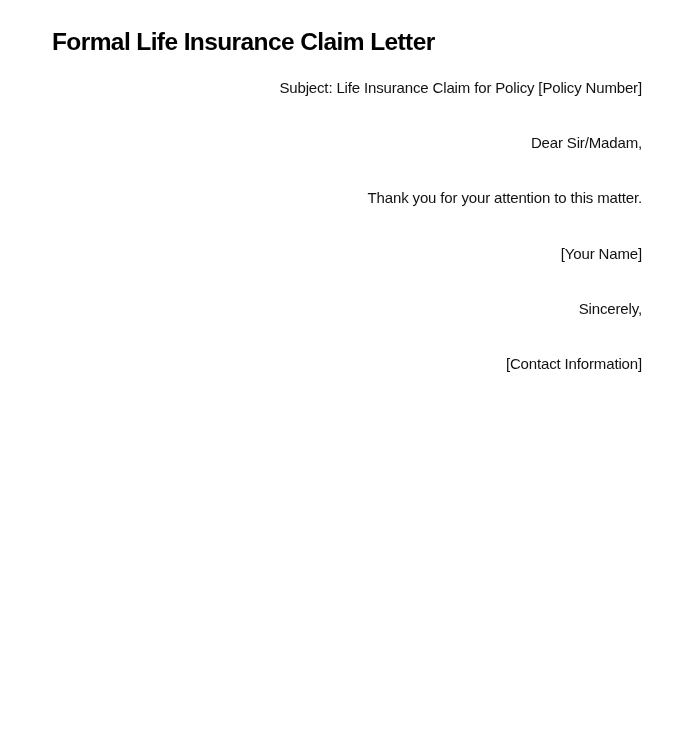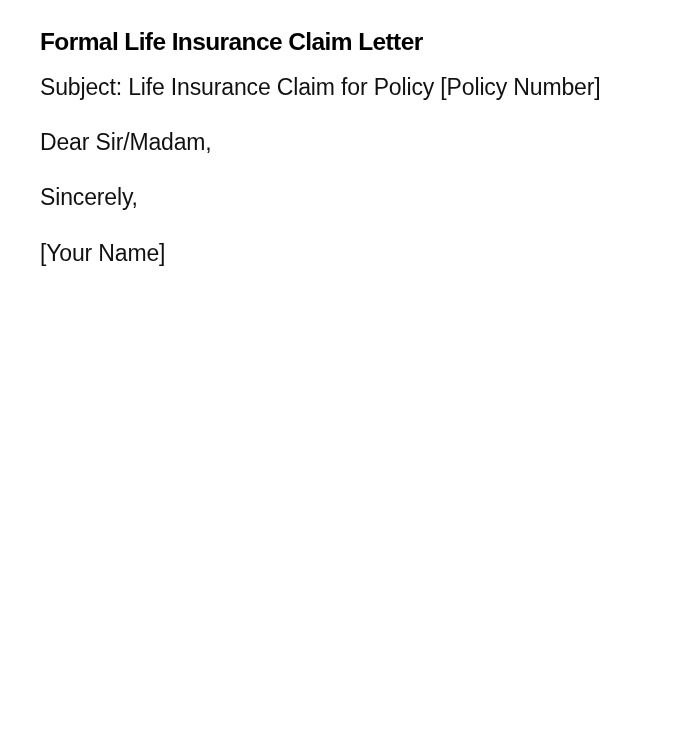--- a/index.html
+++ b/index.html
@@ -1,39 +1,42 @@
 <!DOCTYPE html>
 <html><head>
 <meta charset="utf-8">
 <style>
   html, body { margin: 0; padding: 0; background: #ffffff; }
   body { width: 700px; height: 746px; overflow: hidden; }
   .page {
-    padding: 22px 40px 0 40px;
+    padding: 22px 40px 0 52px;
     color: #111111;
     font-family: "Liberation Sans", "DejaVu Sans", sans-serif;
   }
   .title {
     font-size: 24.5px;
     font-weight: bold;
     letter-spacing: -0.6px;
     margin: 4px 0 12px 0;
     line-height: 32px;
     color: #000000;
   }
   .para {
-    font-size: 23px;
+    font-size: 15px;
     line-height: 35.2px;
-    margin: 0 0 20px 0;
+    margin: 0 18px 20px 0;
     letter-spacing: -0.15px;
     color: #111111;
+    text-align: right;
   }
 </style>
 </head>
 <body>
 
 <div class="page">
   <h1 class="title">Formal Life Insurance Claim Letter</h1>
   <p class="para">Subject: Life Insurance Claim for Policy [Policy Number]</p>
   <p class="para">Dear Sir/Madam,</p>
+  <p class="para">Thank you for your attention to this matter.</p>
+  <p class="para">[Your Name]</p>
   <p class="para">Sincerely,</p>
-  <p class="para">[Your Name]</p>
+  <p class="para">[Contact Information]</p>
 </div>
 
 </body></html>

